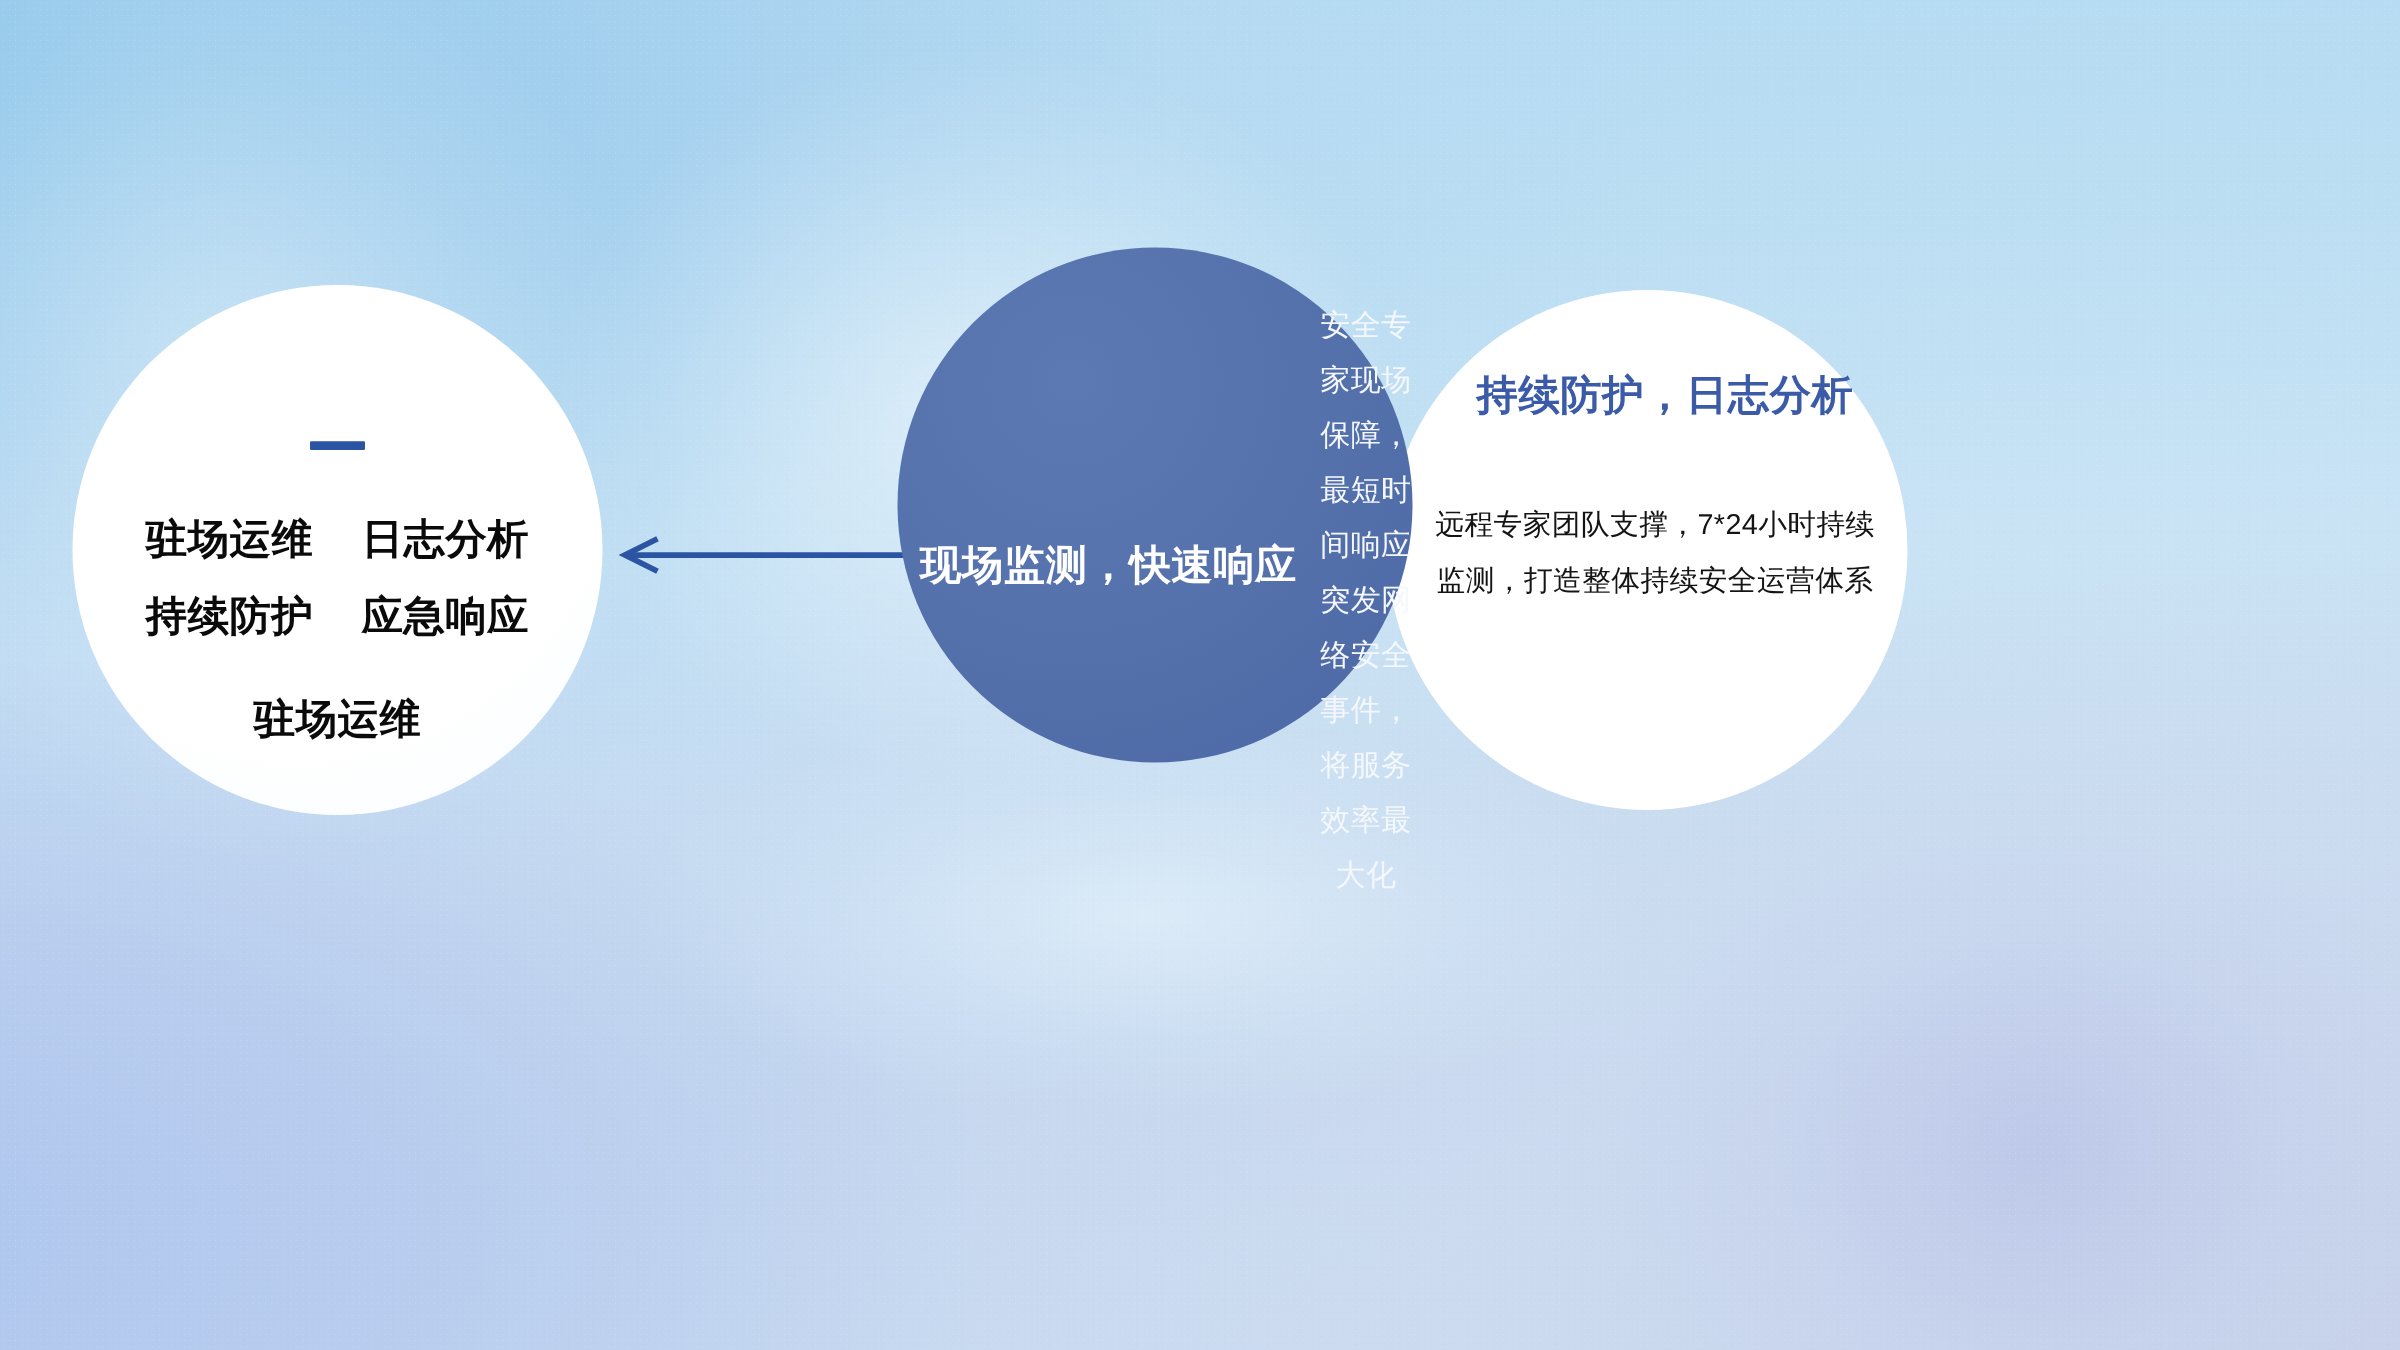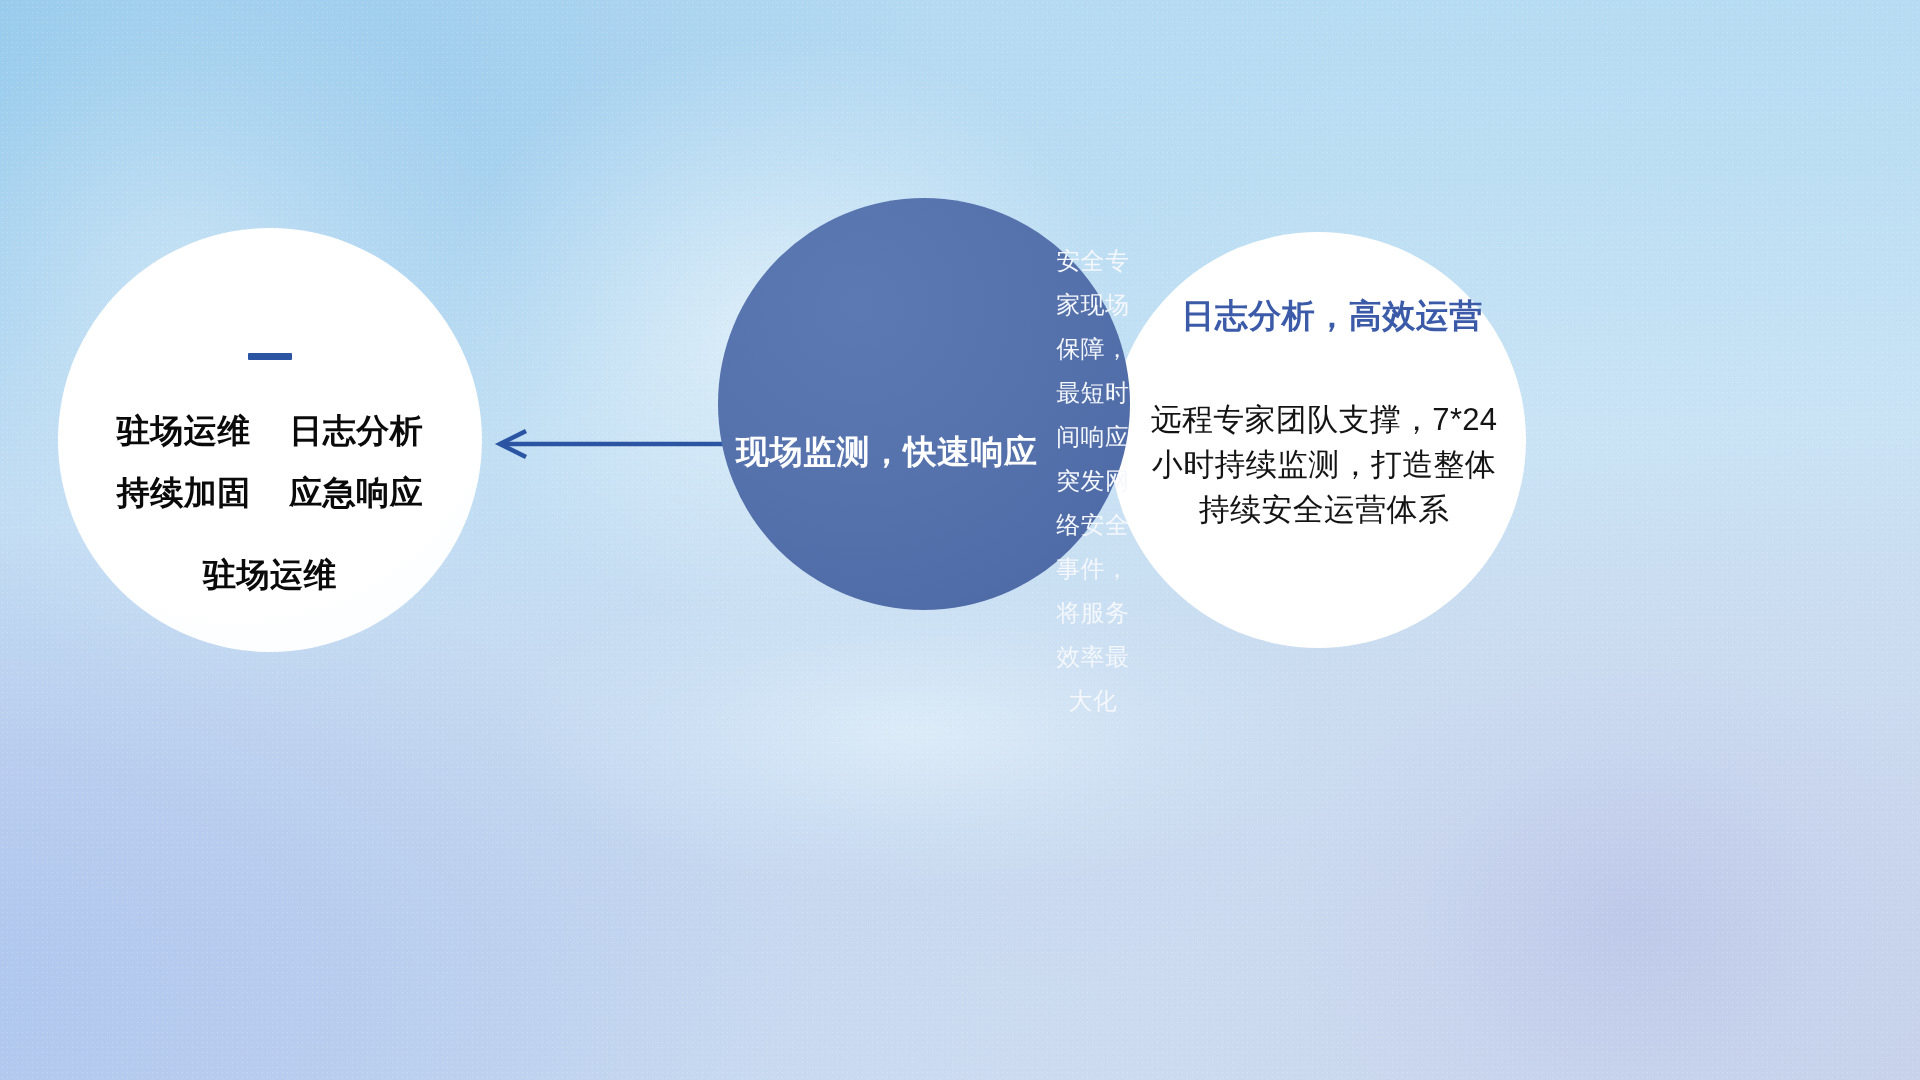--- a/index.html
+++ b/index.html
@@ -128,21 +128,21 @@
     font-weight:bold;
     font-size:33px;
     white-space:nowrap;
     letter-spacing:0.5px;
     margin-left:28px;
   }
   .right-body {
     margin-top:58px;
     width:368px;
     color:#141414;
-    font-size:31px;
+    font-size:23px;
     line-height:45px;
     text-align:center;
     letter-spacing:0.3px;
     margin-left:12px;
   }
 
   
   #arrow { position:absolute; left:470px; top:408px; width:420px; height:72px; }
 </style>
 </head>
@@ -166,31 +166,31 @@
   <div id="arrow">
     <svg width="420" height="72" viewBox="0 0 420 72">
       <line x1="418" y1="36" x2="34" y2="36" stroke="#2b55a2" stroke-width="4.6"></line>
       <polyline points="56,23 30,36 56,49" fill="none" stroke="#2b55a2" stroke-width="4.6" stroke-linejoin="miter" stroke-linecap="butt"></polyline>
     </svg>
   </div>
 
   <div class="circle circle-mid"></div>
 
   <div class="right-content">
-    <div class="right-title">日志分析，高效运营</div>
+    <div class="right-title">持续防护，日志分析</div>
     <div class="right-body">远程专家团队支撑，7*24小时持续监测，打造整体持续安全运营体系</div>
   </div>
 
   <div class="mid-content">
     <div class="mid-title">现场监测，快速响应</div>
     <div class="mid-body">安全专家现场保障，最短时间响应突发网络安全事件，将服务效率最大化</div>
   </div>
 
   <div class="left-content">
     <div class="dash"></div>
     <div class="left-lines">
       <div class="row">驻场运维    日志分析</div>
-      <div class="row">持续加固    应急响应</div>
+      <div class="row">持续防护    应急响应</div>
       <div class="row last">驻场运维</div>
     </div>
   </div>
 
 </div>
 
 </body></html>

